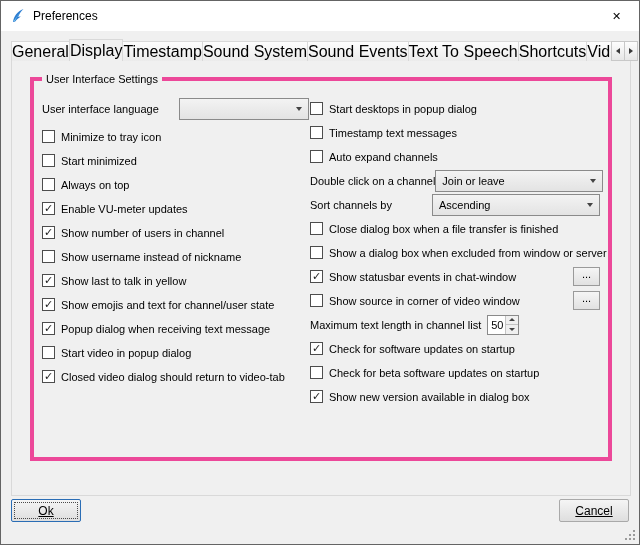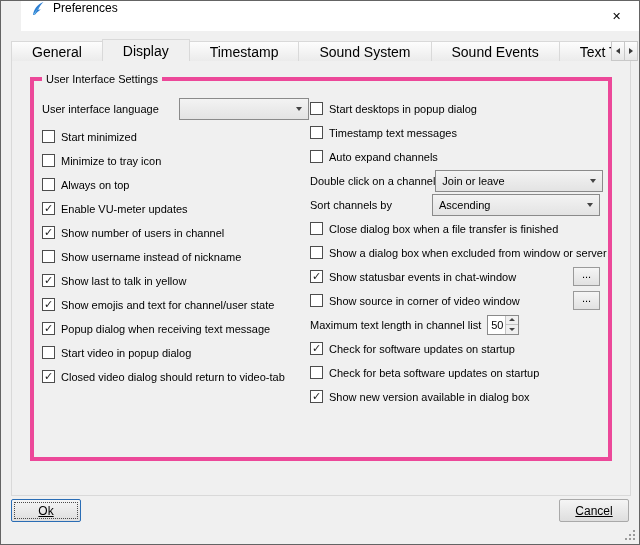--- a/index.html
+++ b/index.html
@@ -13,48 +13,47 @@
   .window {
     width: 640px; height: 545px;
     background: #f0f0f0;
     border: 1px solid #646464;
     position: relative;
     overflow: hidden;
   }
   
   .titlebar {
     height: 30px; background: #ffffff;
-    display: flex; align-items: flex-start;
+    display: flex; align-items: center;
     padding-left: 9px;
-    margin-left: 20px;
   }
   .app-icon { width: 16px; height: 16px; margin-right: 7px; display: inline-flex; flex: none; }
   .title { font-size: 12px; }
   .close-btn {
     margin-left: auto; width: 45px; height: 30px;
     display: flex; align-items: center; justify-content: center;
     font-size: 11px; color: #000; cursor: default;
   }
   
   .dialog-body { position: relative; padding: 8px 10px 0 10px; }
   .tabbar-wrap { position: relative; width: 620px; }
   .tabbar {
     display: flex; align-items: flex-end;
     height: 22px; width: 620px;
     overflow: hidden;
     position: relative; z-index: 2;
   }
   .tab {
     height: 20px; flex: none;
-    padding: 0 20px;
+    padding: 0 0;
     display: flex; align-items: center;
     background: linear-gradient(#fdfdfd, #ebebeb);
     border: 1px solid #d9d9d9; border-bottom: none;
     margin-right: -1px;
-    white-space: nowrap; font-size: 14px;
+    white-space: nowrap; font-size: 16px;
     cursor: default;
   }
   .tab.selected {
     height: 23px; margin-bottom: -1px;
     background: #f0f0f0;
     border-bottom: 1px solid #f0f0f0;
     z-index: 3; position: relative;
   }
   .tab-scroller {
     position: absolute; right: -7px; bottom: 0;
@@ -239,26 +238,26 @@
             <div class="row lang-row">
               <span class="lbl lang-label">User interface language</span>
               <div class="combo lang">
                 <span class="combo-value"></span>
                 <span class="combo-arrow"></span>
               </div>
             </div>
 
               <div class="row cb-row">
                 <span class="cb"></span>
+                <span class="lbl">Minimize to tray icon</span>
+              </div>
+
+              <div class="row cb-row">
+                <span class="cb"></span>
                 <span class="lbl">Start minimized</span>
-              </div>
-
-              <div class="row cb-row">
-                <span class="cb"></span>
-                <span class="lbl">Minimize to tray icon</span>
               </div>
 
               <div class="row cb-row">
                 <span class="cb"></span>
                 <span class="lbl">Always on top</span>
               </div>
 
               <div class="row cb-row" data-checked="true">
                 <span class="cb"></span>
                 <span class="lbl">Enable VU-meter updates</span>

